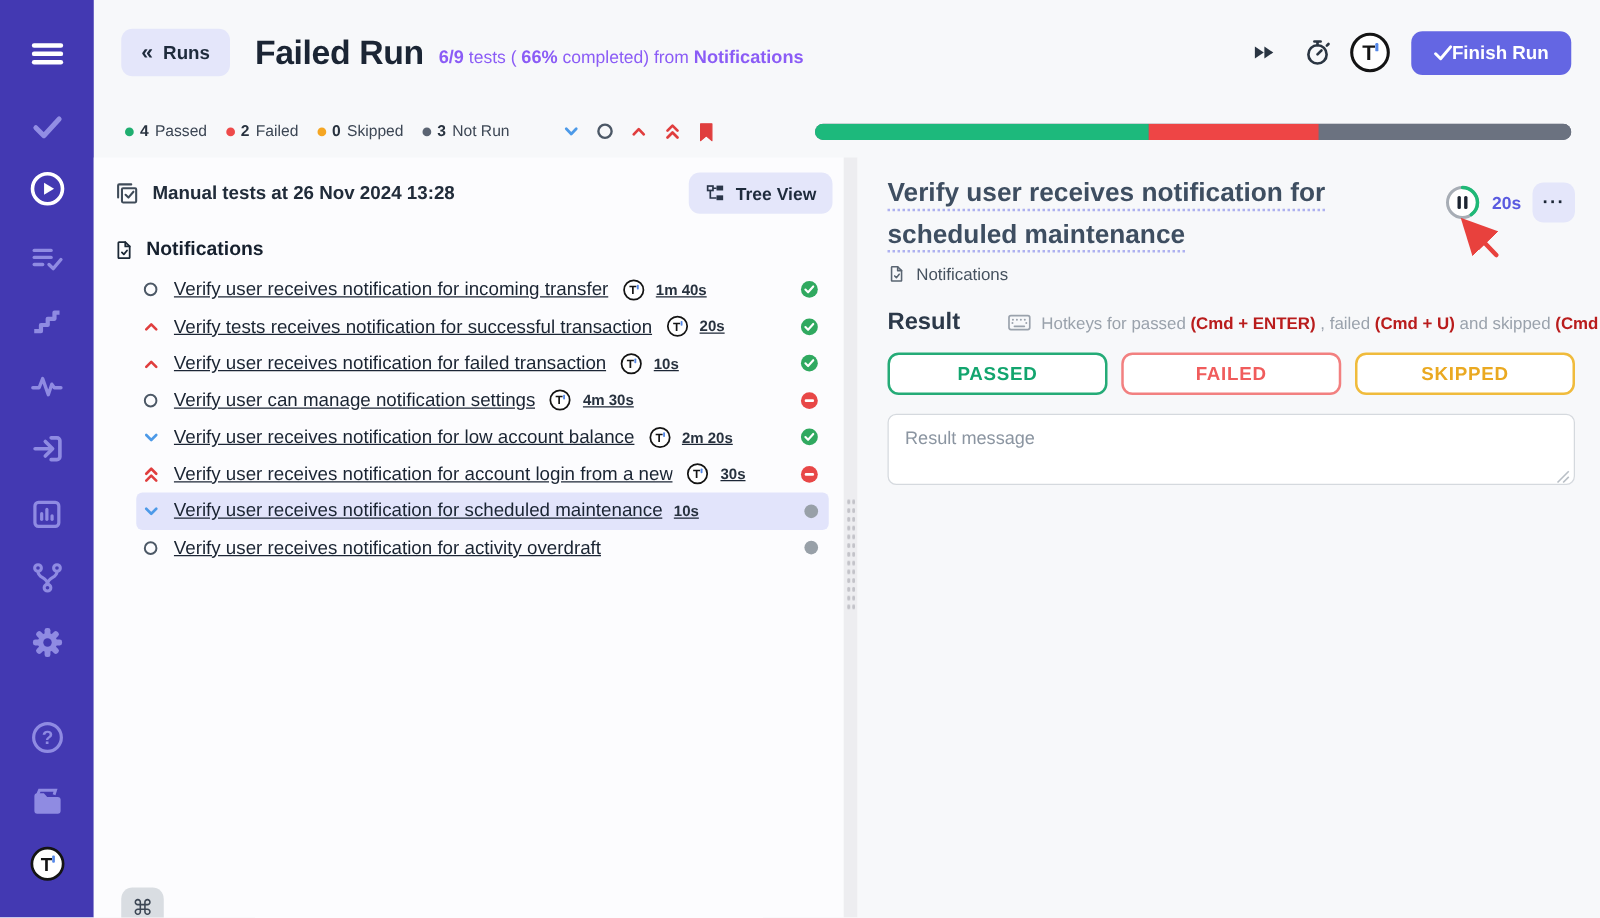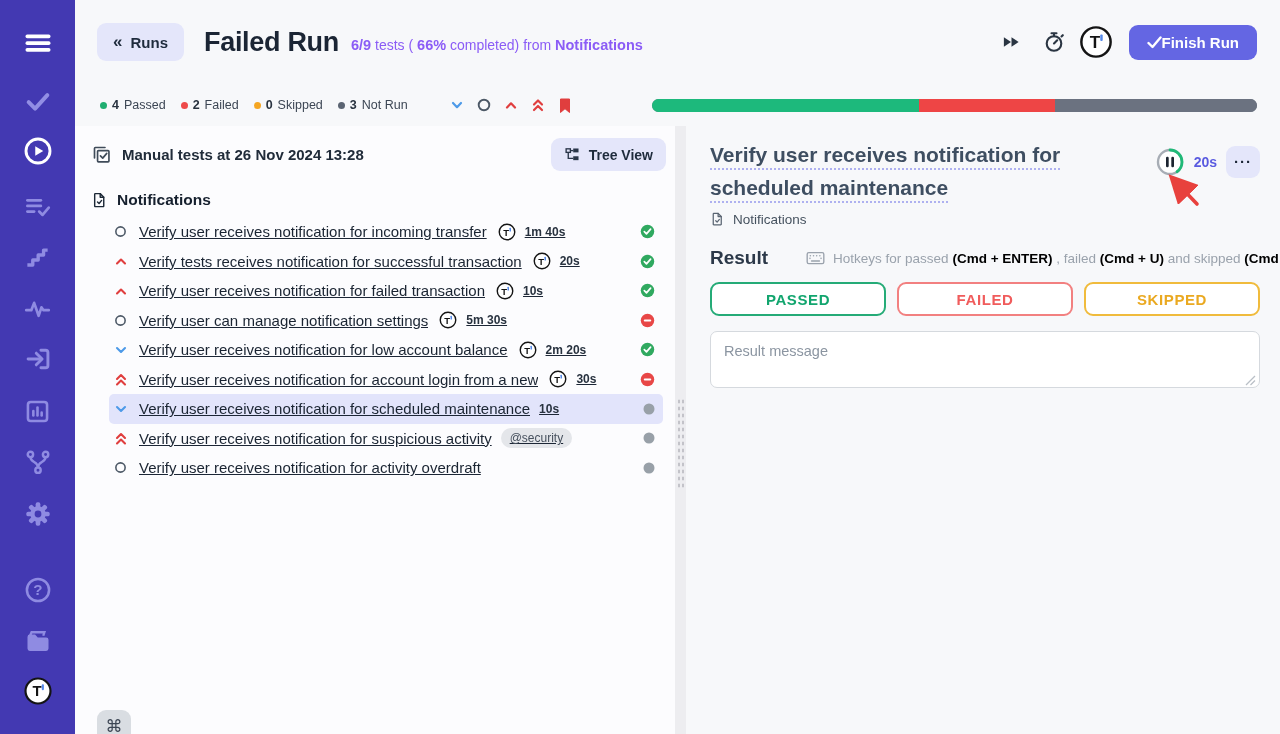--- a/index.html
+++ b/index.html
@@ -77,21 +77,21 @@
   .dt-controls { margin-left:auto; display:flex; align-items:center; gap:9px; margin-top:8px; position:relative; }
   .timer-val { font-size:14px; font-weight:700; color:#5a5be0; }
   .more-btn { width:34px; height:32px; background:#e4e6fa; border:none; border-radius:9px; cursor:pointer;
               font-size:15px; font-weight:800; color:#1c2636; line-height:10px; letter-spacing:1px; }
   .anno-arrow { position:absolute; left:8px; top:20px; pointer-events:none; }
   .dt-suite { display:flex; align-items:center; gap:8px; margin-top:7px; font-size:13.5px; color:#46525f; }
   .result-row { display:flex; align-items:center; margin-top:20px; }
   .result-hd { font-size:19px; font-weight:800; color:#2c3949; }
   .hotkeys { margin-left:38px; display:flex; align-items:center; gap:4px; font-size:13.5px; color:#9aa2ac; flex-wrap:nowrap; white-space:nowrap; }
   .hotkeys .kb-ic { margin-right:4px; display:flex; }
-  .hotkeys b { color:#000000; }
+  .hotkeys b { color:#b91c1c; }
   .verdicts { display:flex; gap:11px; margin-top:13px; }
   .verdict-btn { flex:1; height:34px; background:#fff; border:2px solid; border-radius:9px; font-family:inherit;
                  font-size:15px; font-weight:800; letter-spacing:0.6px; cursor:pointer; }
   .msg-wrap { position:relative; margin-top:15px; }
   .msg-box { width:100%; height:57px; border:1px solid #d5d9de; border-radius:7px; background:#fff; resize:none;
              padding:11px 13px; font-family:inherit; font-size:14.5px; color:#1c2636; outline:none; }
   .msg-box::placeholder { color:#8b95a1; }
   .msg-grip { position:absolute; right:4px; bottom:6px; pointer-events:none; }
 </style>
 </head>
@@ -426,21 +426,21 @@
                 </svg>
               </span>
               <span class="t-title">Verify user can manage notification settings</span>
               <span class="t-logo">
                 <svg width="18" height="18" viewBox="0 0 36 36">
                   <circle cx="18" cy="18" r="15.5" fill="#fff" stroke="#141414" stroke-width="2.8"></circle>
                   <text x="16.5" y="25" text-anchor="middle" font-size="19" font-weight="800" fill="#141414" font-family="Liberation Sans, sans-serif">T</text>
                   <rect x="23" y="9.5" width="3" height="7.5" rx="1.2" fill="#5588e8"></rect>
                 </svg>
               </span>
-              <span class="t-dur">5m 30s</span>
+              <span class="t-dur">4m 30s</span>
               <span class="row-spacer"></span>
               <span class="badge">
                 <svg width="15" height="15" viewBox="0 0 16 16">
                   <circle cx="8" cy="8" r="7.2" fill="#e84747"></circle>
                   <rect x="4" y="6.9" width="8" height="2.2" rx="1.1" fill="#fff"></rect>
                 </svg>
               </span>
             </div>
             <div class="test-row">
               <span class="prio">
@@ -492,38 +492,20 @@
               </span>
             </div>
             <div class="test-row selected">
               <span class="prio">
                 <svg width="14" height="14" viewBox="0 0 14 14">
                   <path d="M3 5 L7 9 L11 5" fill="none" stroke="#4d9ae8" stroke-width="2.1" stroke-linecap="round" stroke-linejoin="round"></path>
                 </svg>
               </span>
               <span class="t-title">Verify user receives notification for scheduled maintenance</span>
               <span class="t-dur">10s</span>
-              <span class="row-spacer"></span>
-              <span class="badge">
-                <svg width="12" height="12" viewBox="0 0 12 12">
-                  <circle cx="6" cy="6" r="5.5" fill="#98a0a8"></circle>
-                </svg>
-              </span>
-            </div>
-            <div class="test-row">
-              <span class="prio">
-                <svg width="14" height="15" viewBox="0 0 14 15">
-                  <g fill="none" stroke="#e03e3e" stroke-width="2.1" stroke-linecap="round" stroke-linejoin="round">
-                    <path d="M3 7 L7 3 L11 7"></path>
-                    <path d="M3 12.5 L7 8.5 L11 12.5"></path>
-                  </g>
-                </svg>
-              </span>
-              <span class="t-title">Verify user receives notification for suspicious activity</span>
-              <span class="t-tag">@security</span>
               <span class="row-spacer"></span>
               <span class="badge">
                 <svg width="12" height="12" viewBox="0 0 12 12">
                   <circle cx="6" cy="6" r="5.5" fill="#98a0a8"></circle>
                 </svg>
               </span>
             </div>
             <div class="test-row">
               <span class="prio">
                 <svg width="13" height="13" viewBox="0 0 14 14">

